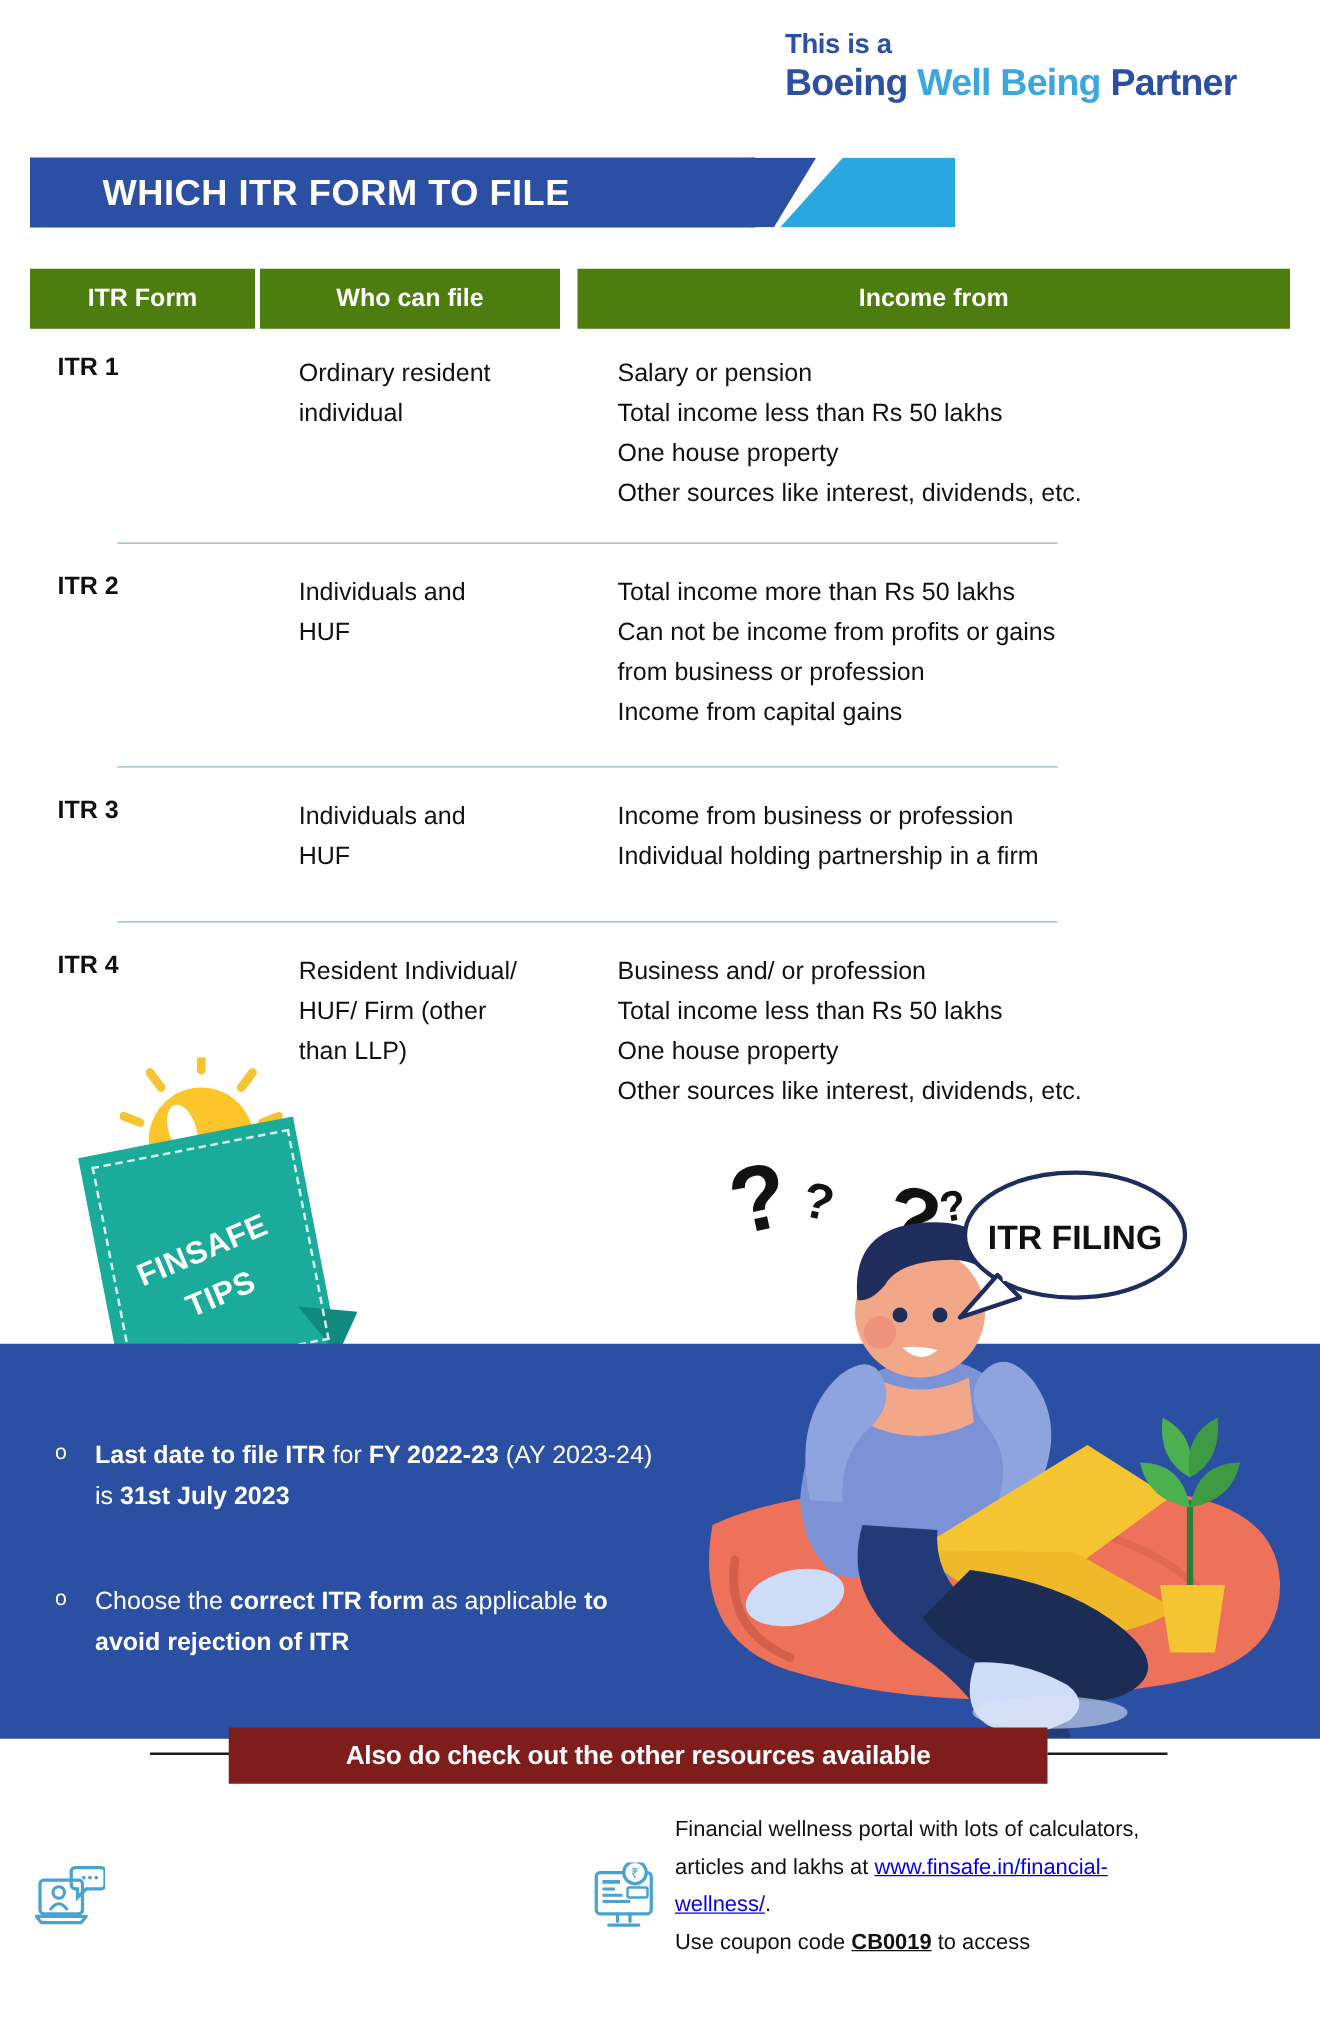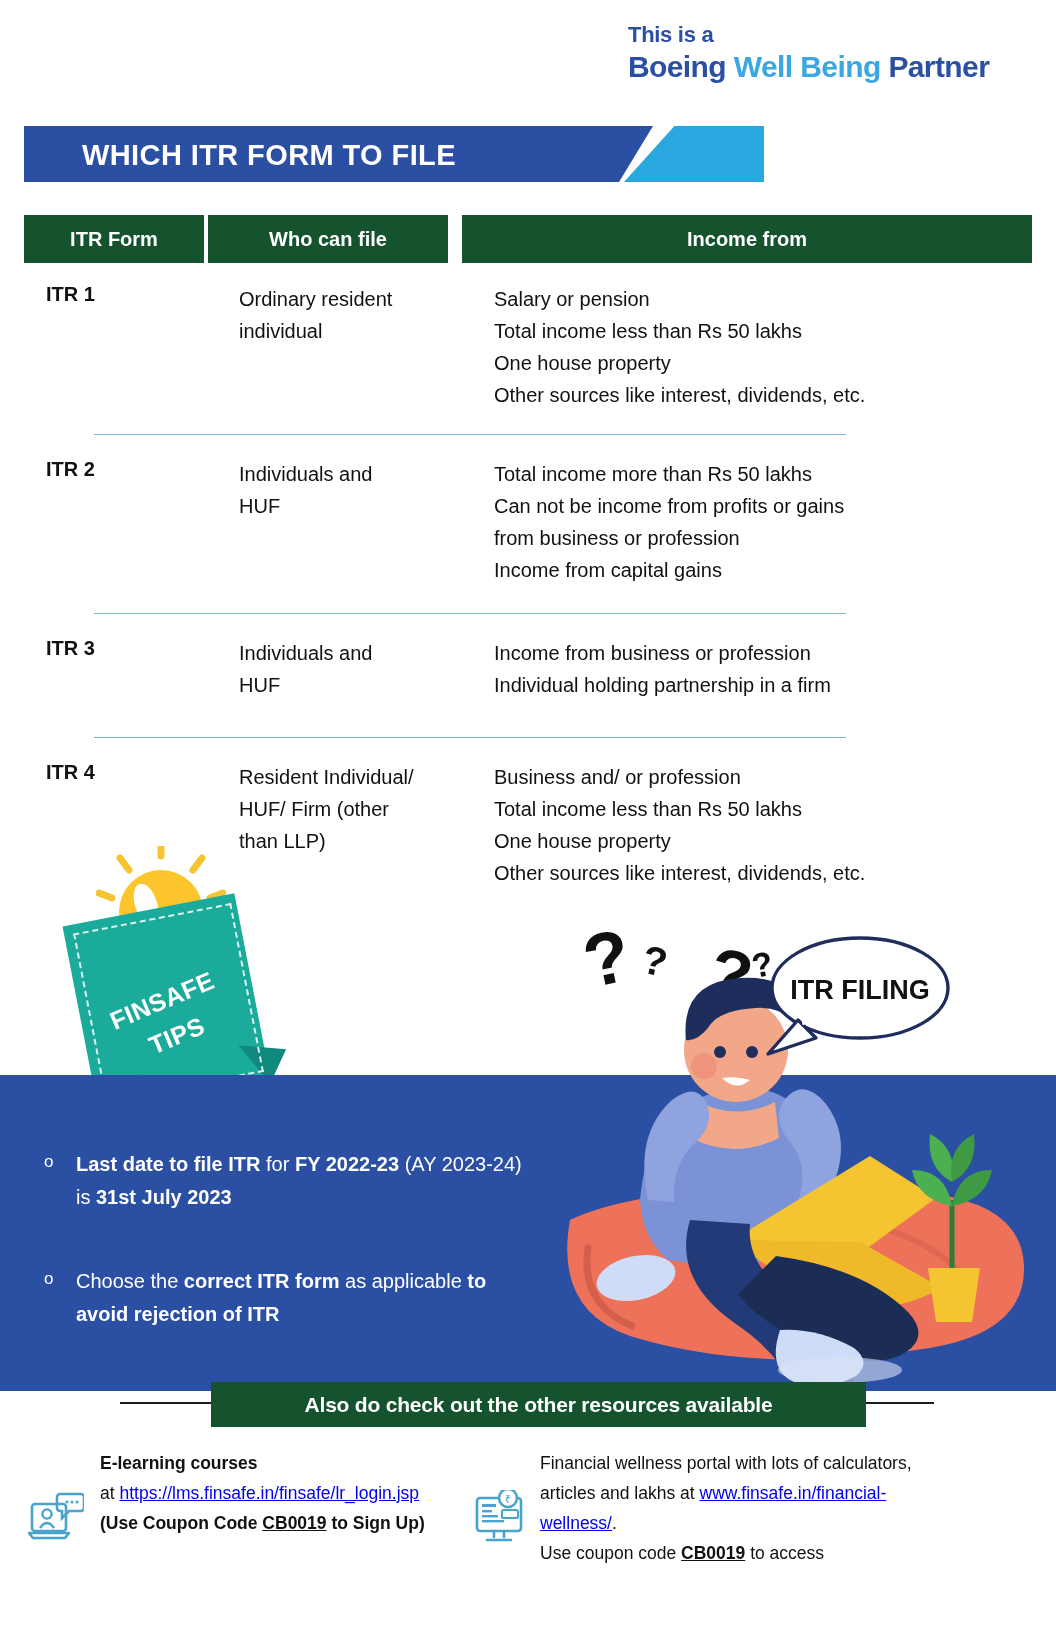--- a/index.html
+++ b/index.html
@@ -32,21 +32,21 @@
   .titlebar-wrap{position:absolute;left:24px;top:126px;width:720px;height:56px;}
   .titlebar{position:absolute;left:0;top:0;width:580px;height:56px;background:#2b4fa2;}
   .title-text{position:absolute;left:58px;top:13px;color:#fff;font-size:29px;font-weight:bold;letter-spacing:0.4px;}
   .title-slant-a{position:absolute;left:575px;top:0;width:100px;height:56px;background:#2b4fa2;
     clip-path:polygon(0 0,54% 0,20% 100%,0 100%);}
   .title-slant-b{position:absolute;left:600px;top:0;width:140px;height:56px;background:#29a8e0;
     clip-path:polygon(36% 0,100% 0,100% 100%,0 100%);}
 
   
   .thead{position:absolute;left:24px;top:215px;width:1008px;height:48px;}
-  .th{position:absolute;top:0;height:48px;background:#14532d;color:#fff;font-weight:bold;font-size:20px;
+  .th{position:absolute;top:0;height:48px;background:#4d7c0f;color:#fff;font-weight:bold;font-size:20px;
       display:flex;align-items:center;justify-content:center;}
   .th1{left:0;width:180px;}
   .th2{left:184px;width:240px;}
   .th3{left:438px;width:570px;}
 
   .trow{position:absolute;left:24px;width:1008px;}
   .c-form{position:absolute;left:22px;width:150px;font-size:20px;font-weight:bold;color:#111;}
   .c-who{position:absolute;left:215px;width:230px;font-size:20px;color:#111;line-height:32px;}
   .c-inc{position:absolute;left:470px;width:530px;font-size:20px;color:#111;line-height:32px;}
   .divider{position:absolute;left:94px;width:752px;height:1px;background:#7fb6cf;}
@@ -70,22 +70,22 @@
   .bullet-row{position:absolute;color:#fff;font-size:20px;line-height:33px;}
   .bullet-mark{position:absolute;font-size:17px;color:#fff;}
 
   
   .illus{position:absolute;left:540px;top:900px;width:516px;height:490px;}
 
   
   .res-line{position:absolute;top:1402px;height:2px;background:#1d1d1d;}
   .res-line-l{left:120px;width:122px;}
   .res-line-r{left:838px;width:96px;}
-  .res-banner{position:absolute;left:183px;top:1382px;width:655px;height:45px;background:#14532d;
-     display:flex;align-items:center;justify-content:center;margin-left:28px;}
+  .res-banner{position:absolute;left:183px;top:1382px;width:655px;height:45px;background:#7f1d1d;
+     display:flex;align-items:center;justify-content:center;}
   .res-banner span{color:#fff;font-weight:bold;font-size:21px;letter-spacing:-0.2px;}
 
   
   .foot-col{position:absolute;top:1448px;font-size:17.5px;line-height:30px;color:#111;}
   .foot-icon{position:absolute;top:1490px;width:56px;height:60px;}
   .fc1{left:100px;width:340px;}
   .fc2{left:540px;width:420px;}
   .fi1{left:28px;}
   .fi2{left:472px;}
   .ul{text-decoration:underline;}
@@ -305,24 +305,20 @@
       <rect x="10" y="14" width="14" height="3" fill="#4aa3cf"></rect>
       <rect x="10" y="20" width="10" height="2.4" fill="#4aa3cf"></rect>
       <rect x="10" y="25" width="16" height="2.4" fill="#4aa3cf"></rect>
       <rect x="10" y="30" width="22" height="2.4" fill="#4aa3cf"></rect>
       <rect x="30" y="20" width="16" height="8" rx="1.6" fill="none" stroke="#4aa3cf" stroke-width="2"></rect>
       <circle cx="36" cy="8" r="9" fill="#ffffff" stroke="#4aa3cf" stroke-width="2.6"></circle>
       <text x="36" y="12.5" text-anchor="middle" font-family="Liberation Sans, sans-serif" font-size="11" fill="#4aa3cf">₹</text>
     </svg>
   </div>
 
-  <div class="foot-col fc1">
-    <b>E-learning  courses</b><br>
-    <span>at </span><a class="ul" href="#">https://lms.finsafe.in/finsafe/lr_login.jsp</a><b>  (Use Coupon  Code </b><b class="ul">CB0019</b><b> to Sign Up)</b>
-  </div>
 
   <div class="foot-col fc2">
     <span>Financial wellness portal with lots of calculators,</span><br>
     <span>articles and lakhs at </span><a class="ul" href="#">www.finsafe.in/financial-wellness/</a><span>.</span><br>
     <span>Use coupon code </span><b class="ul">CB0019</b><span> to access</span>
   </div>
 
 </div>
 
 </body></html>

